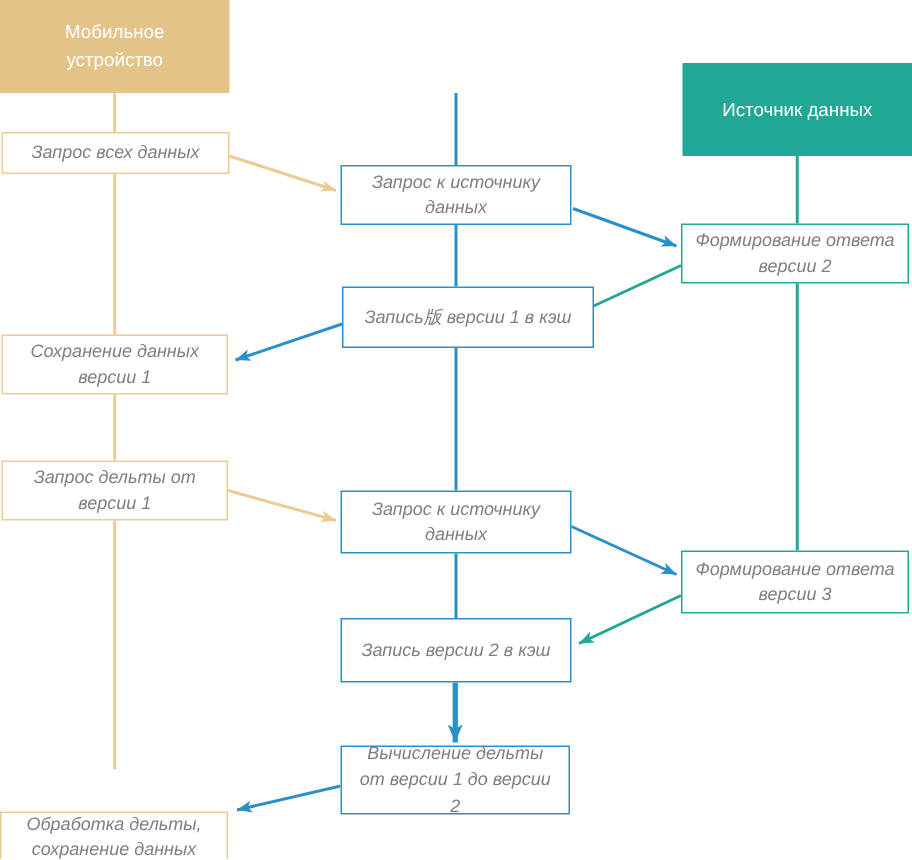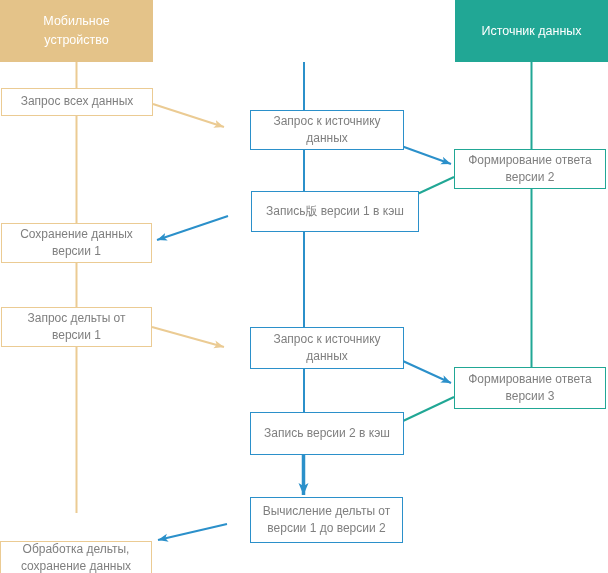--- a/index.html
+++ b/index.html
@@ -31,32 +31,32 @@
   .hdr {
     position: absolute; z-index: 2;
     display: flex; align-items: center; justify-content: center;
     text-align: center;
     color: var(--headerText);
     font-size: 12.5px; line-height: 1.5;
     padding: 0 10px; box-sizing: border-box;
   }
   .hdr.tan  { background: var(--tanHeader); }
   .hdr.blue { background: var(--blue); }
-  .hdr.teal { background: var(--teal); }
+  .hdr.teal { background: var(--teal); margin-top: 42px; }
   .node {
     position: absolute; z-index: 2;
     background: #fff;
     display: flex; align-items: center; justify-content: center;
     text-align: center;
     color: var(--stepText);
     font-size: 12px; line-height: 1.45;
-    padding: 1px 8px; box-sizing: border-box;
+    padding: 1px 8px; box-sizing: border-box; font-style: italic;
   }
   .node.tan  { border: 1.5px solid var(--tanAccent); }
-  .node.blue { border: 1.5px solid var(--blue); margin-left: 23px; }
+  .node.blue { border: 1.5px solid var(--blue); }
   .node.teal { border: 1.5px solid var(--teal); }
 </style>
 </head>
 <body>
 
 <div class="canvas">
 
   <svg class="wires" width="608" height="573" viewBox="0 0 608 573">
     <defs>
       <marker id="mTan" markerUnits="userSpaceOnUse" markerWidth="14" markerHeight="12" refX="10" refY="4" orient="auto">

